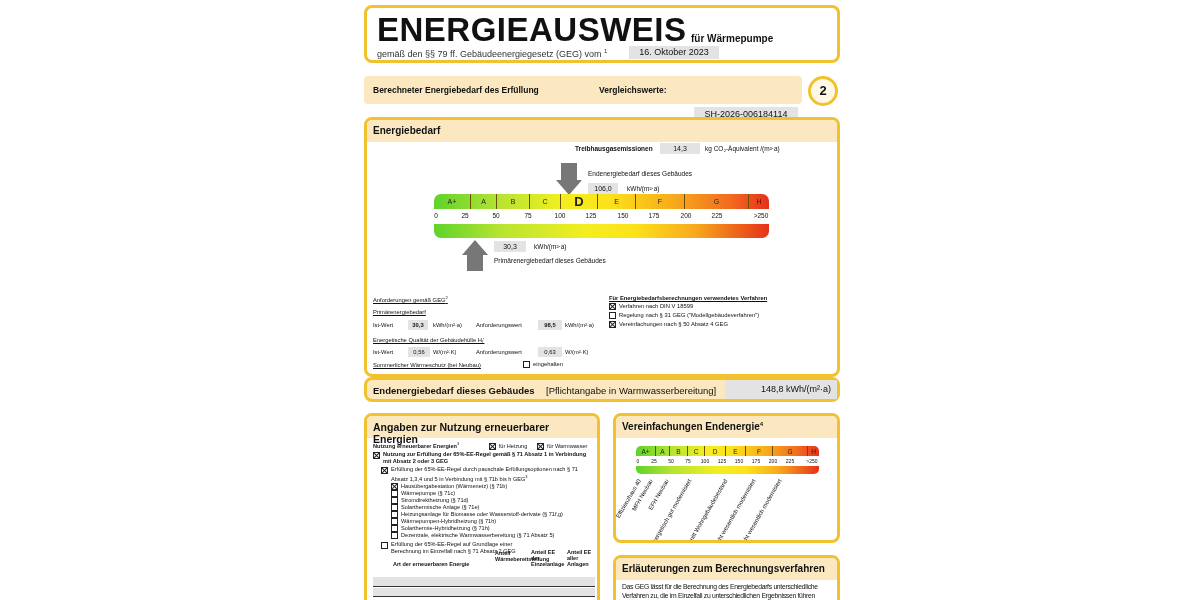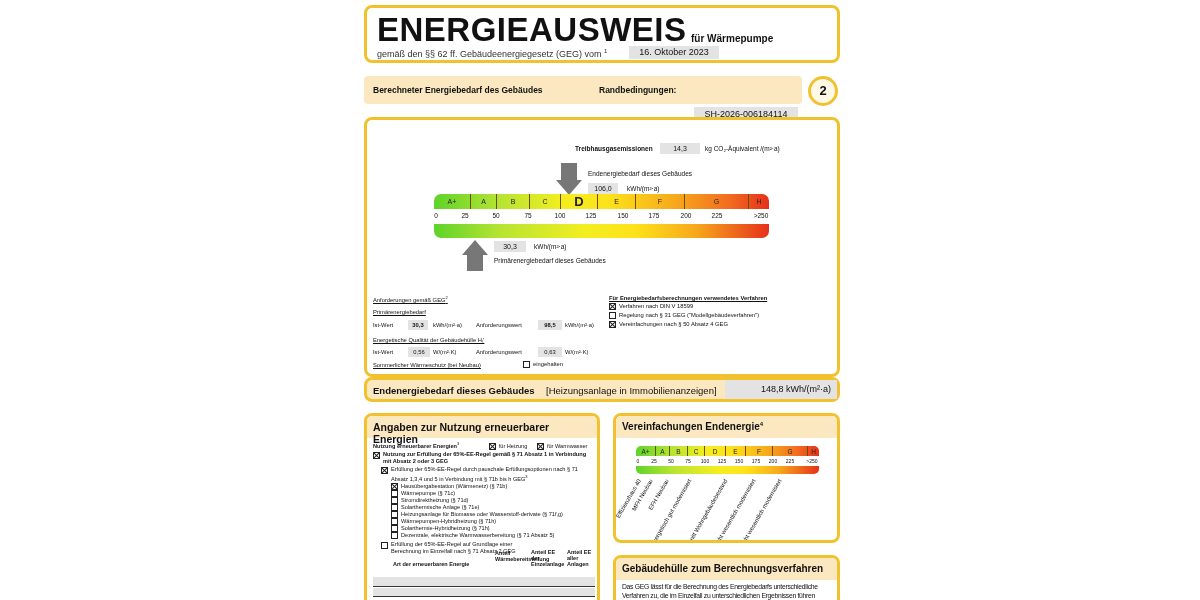--- a/index.html
+++ b/index.html
@@ -17,36 +17,39 @@
   .tick { position: absolute; font-size: 6.5px; transform: translateX(-50%); }
   .rot { position: absolute; font-size: 6px; transform-origin: right top; transform: rotate(-60deg); white-space: nowrap; text-align: right; }
 </style>
 </head>
 <body>
 
 <div class="box" style="left:364px; top:5px; width:476px; height:58px;">
   <span class="abs" style="left:10px; top:3px; font-size:33px; font-weight:bold; letter-spacing:0.5px;">ENERGIEAUSWEIS</span>
   <span class="abs" style="left:324px; top:25px; font-size:10px; font-weight:bold;">für Wärmepumpe</span>
   <span class="abs" style="left:10px; top:40px; font-size:9px; color:#333;">
-    <span>gemäß den §§ 62 ff. Gebäudeenergiegesetz (GEG) vom</span>
+    <span>gemäß den §§ 79 ff. Gebäudeenergiegesetz (GEG) vom</span>
     <sup style="font-size:6px;">1</sup>
   </span>
   <span class="abs gray" style="left:262px; top:38px; width:90px; height:13px; font-size:9px; line-height:13px;">16. Oktober 2023</span>
 </div>
 
 <div class="abs hdr" style="left:364px; top:76px; width:438px; height:28px; border-radius:4px;">
-  <span class="abs" style="left:9px; top:9px; font-size:8.5px; font-weight:bold;">Berechneter Energiebedarf des Gebäudes</span>
-  <span class="abs" style="left:235px; top:9px; font-size:8.5px; font-weight:bold;">Randbedingungen:</span>
+  <span class="abs" style="left:9px; top:9px; font-size:8.5px; font-weight:bold;">Berechneter Energiebedarf des Erfüllung</span>
+  <span class="abs" style="left:235px; top:9px; font-size:8.5px; font-weight:bold;">Vergleichswerte:</span>
   <span class="abs gray" style="left:330px; top:7px; width:104px; height:25px; line-height:15px; font-size:9px;margin-top:24px;">SH-2026-006184114</span>
 </div>
 <div class="abs" style="left:808px; top:76px; width:30px; height:30px; border:3px solid #f2c12e; border-radius:50%; background:#fff8e6; text-align:center; line-height:24px; font-weight:bold; font-size:13px;">
   <span>2</span>
 </div>
 
 <div class="box" style="left:364px; top:117px; width:476px; height:260px; overflow:hidden;">
+  <div class="abs hdr" style="left:0; top:0; width:100%; height:22px;">
+    <span class="abs" style="left:6px; top:5px; font-size:10px; font-weight:bold;">Energiebedarf</span>
+  </div>
   <span class="abs" style="left:208px; top:25px; font-size:6.5px; font-weight:bold;">Treibhausgasemissionen</span>
   <span class="abs gray" style="left:293px; top:23px; width:40px; height:11px; line-height:11px; font-size:7px;">14,3</span>
   <span class="abs" style="left:338px; top:25px; font-size:6.5px;">kg CO₂-Äquivalent /(m²·a)</span>
 
   <div class="abs" style="left:194px; top:43px; width:16px; height:17px; background:#777;"></div>
   <div class="abs" style="left:189px; top:60px; width:0; height:0; border-left:13px solid transparent; border-right:13px solid transparent; border-top:15px solid #777;"></div>
   <span class="abs" style="left:221px; top:50px; font-size:6.5px;">Endenergiebedarf dieses Gebäudes</span>
   <span class="abs gray" style="left:221px; top:63px; width:30px; height:11px; line-height:11px; font-size:7px;">106,0</span>
   <span class="abs" style="left:260px; top:65px; font-size:6.5px;">kWh/(m²·a)</span>
 
@@ -123,21 +126,21 @@
   <div class="abs" style="left:242px; top:175px; width:230px; font-size:5.8px;">
     <div class="u" style="font-weight:bold; margin-bottom:2px;">Für Energiebedarfsberechnungen verwendetes Verfahren</div>
     <div style="margin-bottom:2px;"><span class="cb x"></span><span>Verfahren nach DIN V 18599</span></div>
     <div style="margin-bottom:2px;"><span class="cb"></span><span>Regelung nach § 31 GEG ("Modellgebäudeverfahren")</span></div>
     <div><span class="cb x"></span><span>Vereinfachungen nach § 50 Absatz 4 GEG</span></div>
   </div>
 </div>
 
 <div class="box hdr" style="left:364px; top:377px; width:476px; height:25px; background:#fbe8c0;">
   <span class="abs" style="left:6px; top:5px; font-size:9.5px; font-weight:bold;">Endenergiebedarf dieses Gebäudes</span>
-  <span class="abs" style="left:179px; top:5px; font-size:9.5px;">[Heizungsanlage in Immobilienanzeigen]</span>
+  <span class="abs" style="left:179px; top:5px; font-size:9.5px;">[Pflichtangabe in Warmwasserbereitung]</span>
   <span class="abs" style="left:358px; top:0; width:112px; height:19px; line-height:19px; background:#e3e3e3; text-align:right; padding-right:6px; font-size:9px;">148,8 kWh/(m²·a)</span>
 </div>
 
 <div class="box" style="left:364px; top:413px; width:236px; height:200px; overflow:hidden;">
   <div class="abs hdr" style="left:0; top:0; width:100%; height:22px;">
     <span class="abs" style="left:6px; top:5px; font-size:10.5px; font-weight:bold;">Angaben zur Nutzung erneuerbarer Energien</span>
   </div>
   <div class="abs" style="left:6px; top:24px; width:222px; font-size:5.6px; line-height:7px;">
     <div>
       <b>Nutzung erneuerbarer Energien</b><sup style="font-size:4px;">3</sup>
@@ -229,16 +232,16 @@
   <span class="rot" style="right:188px; top:62px;">MFH Neubau</span>
   <span class="rot" style="right:172px; top:62px;">EFH Neubau</span>
   <span class="rot" style="right:150px; top:62px; line-height:6px;"><span>EFH energetisch gut modernisiert</span></span>
   <span class="rot" style="right:114px; top:62px;"><span>Durchschnitt Wohngebäudebestand</span></span>
   <span class="rot" style="right:86px; top:62px;"><span>MFH energetisch nicht wesentlich modernisiert</span></span>
   <span class="rot" style="right:60px; top:62px;"><span>EFH energetisch nicht wesentlich modernisiert</span></span>
 </div>
 
 <div class="box" style="left:613px; top:555px; width:227px; height:60px; overflow:hidden;">
   <div class="abs hdr" style="left:0; top:0; width:100%; height:22px;">
-    <span class="abs" style="left:6px; top:5px; font-size:10px; font-weight:bold;">Gebäudehülle zum Berechnungsverfahren</span>
+    <span class="abs" style="left:6px; top:5px; font-size:10px; font-weight:bold;">Erläuterungen zum Berechnungsverfahren</span>
   </div>
   <div class="abs" style="left:6px; top:24px; width:212px; font-size:6.8px; line-height:9px; letter-spacing:-0.3px;">Das GEG lässt für die Berechnung des Energiebedarfs unterschiedliche Verfahren zu, die im Einzelfall zu unterschiedlichen Ergebnissen führen können. Insbesondere wegen standardisierter Randbedingungen erlauben</div>
 </div>
 
 </body></html>

